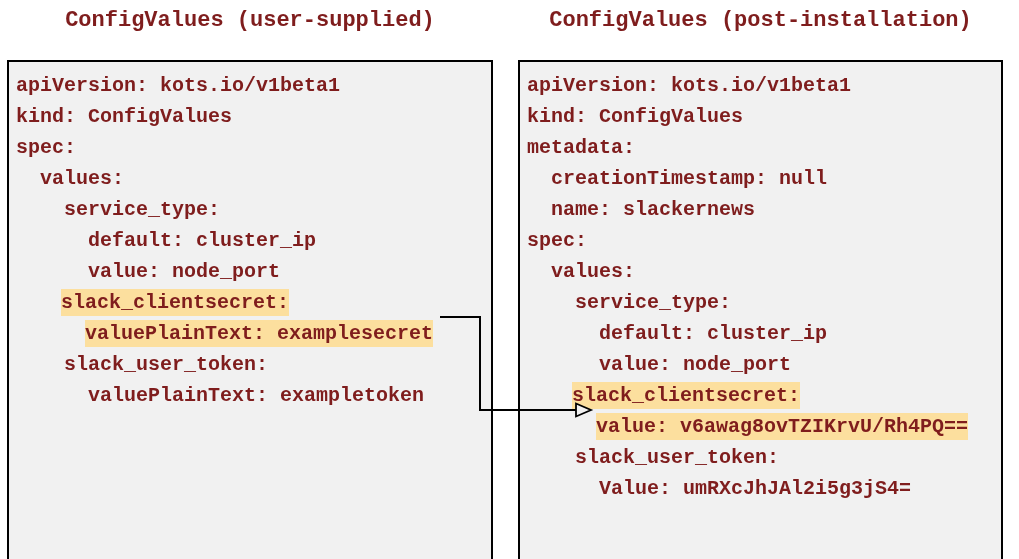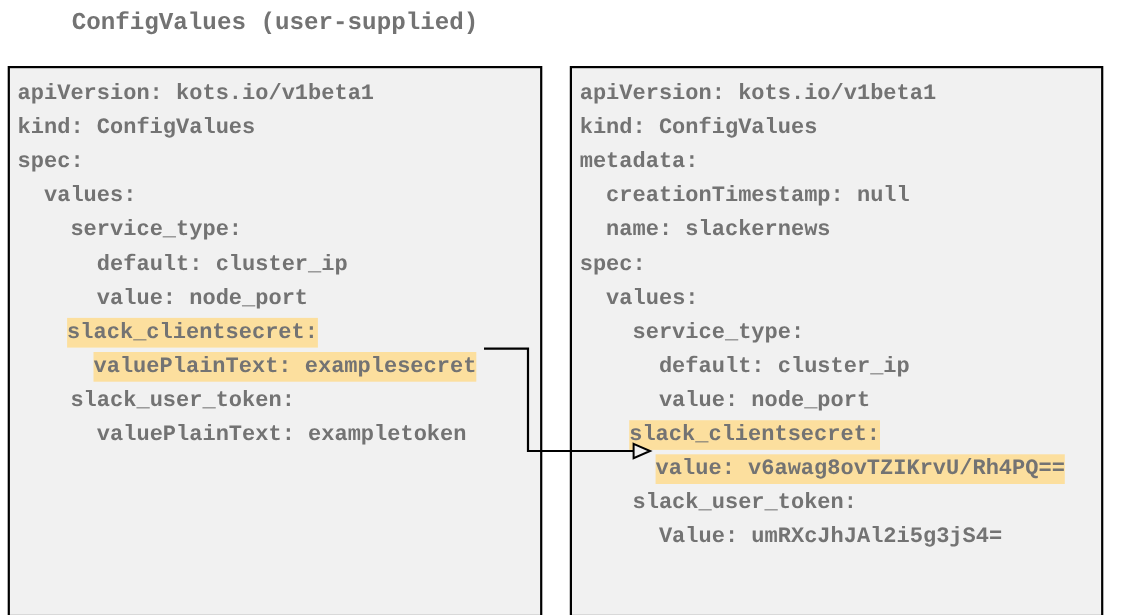--- a/index.html
+++ b/index.html
@@ -3,21 +3,21 @@
 <meta charset="utf-8">
 <style>
   html, body { margin: 0; padding: 0; background: #ffffff; }
   .screen {
     position: relative;
     width: 1019px;
     height: 559px;
     background: #ffffff;
     overflow: hidden;
     font-family: "Liberation Mono", "DejaVu Sans Mono", monospace;
-    color: #737373;
+    color: #7f1d1d;
   }
   .title {
     position: absolute;
     top: 4px;
     height: 34px;
     line-height: 34px;
     text-align: center;
     font-size: 22px;
     font-weight: bold;
     white-space: pre;
@@ -55,20 +55,21 @@
     pointer-events: none;
   }
 </style>
 </head>
 <body>
 
 <div class="screen" style="--panel-bg: #f1f1f1; --panel-border: #000000; --highlight: #fcdf9e;">
 
   <div class="title title-left">ConfigValues (user-supplied)</div>
 
+  <div class="title title-right">ConfigValues (post-installation)</div>
 
   <div class="panel panel-left">
     <pre class="code"><div class="line"><span></span><span>apiVersion: kots.io/v1beta1</span></div><div class="line"><span></span><span>kind: ConfigValues</span></div><div class="line"><span></span><span>spec:</span></div><div class="line"><span>  </span><span>values:</span></div><div class="line"><span>    </span><span>service_type:</span></div><div class="line"><span>      </span><span>default: cluster_ip</span></div><div class="line"><span>      </span><span>value: node_port</span></div><div class="line"><span>    </span><span class="hl">slack_clientsecret:</span></div><div class="line"><span>      </span><span class="hl">valuePlainText: examplesecret</span></div><div class="line"><span>    </span><span>slack_user_token:</span></div><div class="line"><span>      </span><span>valuePlainText: exampletoken</span></div></pre>
   </div>
 
   <div class="panel panel-right">
     <pre class="code"><div class="line"><span></span><span>apiVersion: kots.io/v1beta1</span></div><div class="line"><span></span><span>kind: ConfigValues</span></div><div class="line"><span></span><span>metadata:</span></div><div class="line"><span>  </span><span>creationTimestamp: null</span></div><div class="line"><span>  </span><span>name: slackernews</span></div><div class="line"><span></span><span>spec:</span></div><div class="line"><span>  </span><span>values:</span></div><div class="line"><span>    </span><span>service_type:</span></div><div class="line"><span>      </span><span>default: cluster_ip</span></div><div class="line"><span>      </span><span>value: node_port</span></div><div class="line"><span>    </span><span class="hl">slack_clientsecret:</span></div><div class="line"><span>      </span><span class="hl">value: v6awag8ovTZIKrvU/Rh4PQ==</span></div><div class="line"><span>    </span><span>slack_user_token:</span></div><div class="line"><span>      </span><span>Value: umRXcJhJAl2i5g3jS4=</span></div></pre>
   </div>
 
   <svg class="arrow-overlay" viewBox="0 0 1019 559">

